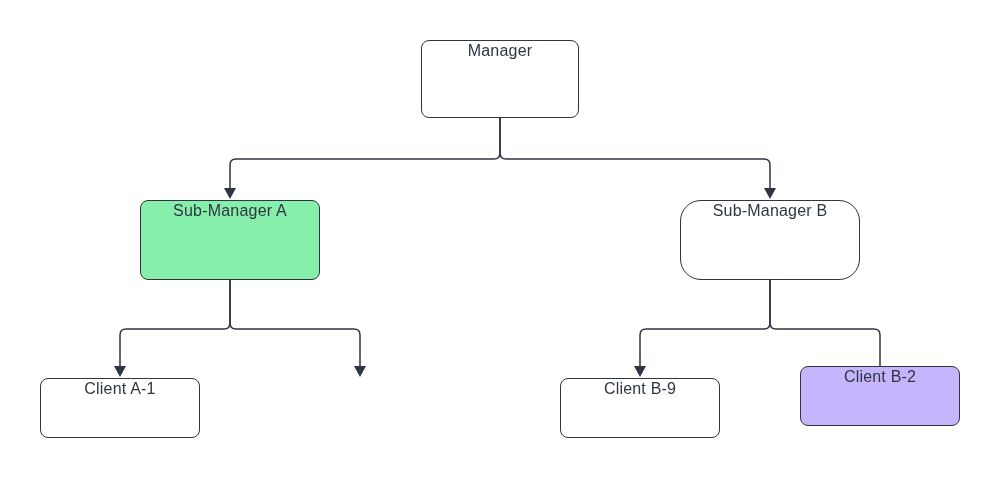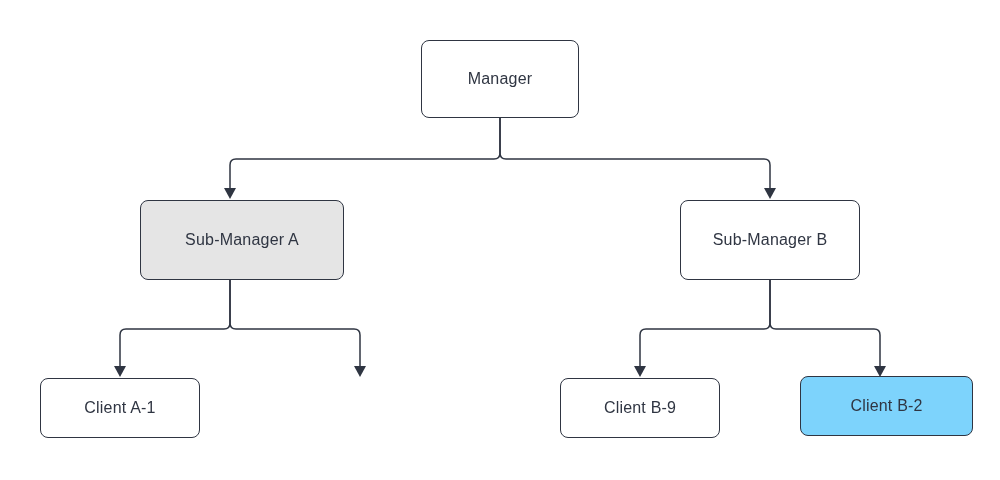--- a/index.html
+++ b/index.html
@@ -23,21 +23,21 @@
     height: 480px;
     pointer-events: none;
   }
   .node {
     position: absolute;
     box-sizing: border-box;
     background: #ffffff;
     border: 1px solid #2f3542;
     border-radius: 8px;
     display: flex;
-    align-items: center;
+    align-items: flex-start;
     justify-content: center;
     cursor: default;
   }
   .node .label {
     color: #2f3542;
     font-size: 16px;
     line-height: 1.2;
     white-space: nowrap;
     letter-spacing: 0.2px;
   }
@@ -57,28 +57,28 @@
       <polygon points="360,377 354,366 366,366" fill="#2f3542"></polygon>
       <path d="M 770 280 L 770 323 Q 770 329 764 329 L 646 329 Q 640 329 640 335 L 640 367" fill="none" stroke="#2f3542" stroke-width="1.5"></path>
       <polygon points="640,377 634,366 646,366" fill="#2f3542"></polygon>
       <path d="M 770 280 L 770 323 Q 770 329 776 329 L 874 329 Q 880 329 880 335 L 880 367" fill="none" stroke="#2f3542" stroke-width="1.5"></path>
       <polygon points="880,377 874,366 886,366" fill="#2f3542"></polygon>
     </svg>
 
   <div class="node" style="left: 421px; top: 40px; width: 158px; height: 78px; border-color: rgb(47, 53, 66); background: rgb(255, 255, 255);">
     <span class="label">Manager</span>
   </div>
-  <div class="node" style="left: 140px; top: 200px; width: 204px; height: 80px; border-color: rgb(47, 53, 66); background: #e5e5e5;">
+  <div class="node" style="left: 140px; top: 200px; width: 180px; height: 80px; border-color: rgb(47, 53, 66); background: #86efac;">
     <span class="label">Sub-Manager A</span>
   </div>
-  <div class="node" style="left: 680px; top: 200px; width: 180px; height: 80px; border-color: rgb(47, 53, 66); background: rgb(255, 255, 255);">
+  <div class="node" style="left: 680px; top: 200px; width: 180px; height: 80px; border-color: rgb(47, 53, 66); background: rgb(255, 255, 255); border-radius: 21px;">
     <span class="label">Sub-Manager B</span>
   </div>
   <div class="node" style="left: 40px; top: 378px; width: 160px; height: 60px; border-color: rgb(47, 53, 66); background: rgb(255, 255, 255);">
     <span class="label">Client A-1</span>
   </div>
   <div class="node" style="left: 560px; top: 378px; width: 160px; height: 60px; border-color: rgb(47, 53, 66); background: rgb(255, 255, 255);">
     <span class="label">Client B-9</span>
   </div>
-  <div class="node" style="left: 800px; top: 376px; width: 173px; height: 60px; border-color: rgb(47, 53, 66); background: #7dd3fc;">
+  <div class="node" style="left: 800px; top: 366px; width: 160px; height: 60px; border-color: rgb(47, 53, 66); background: #c4b5fd;">
     <span class="label">Client B-2</span>
   </div>
 </div>
 
 </body></html>

